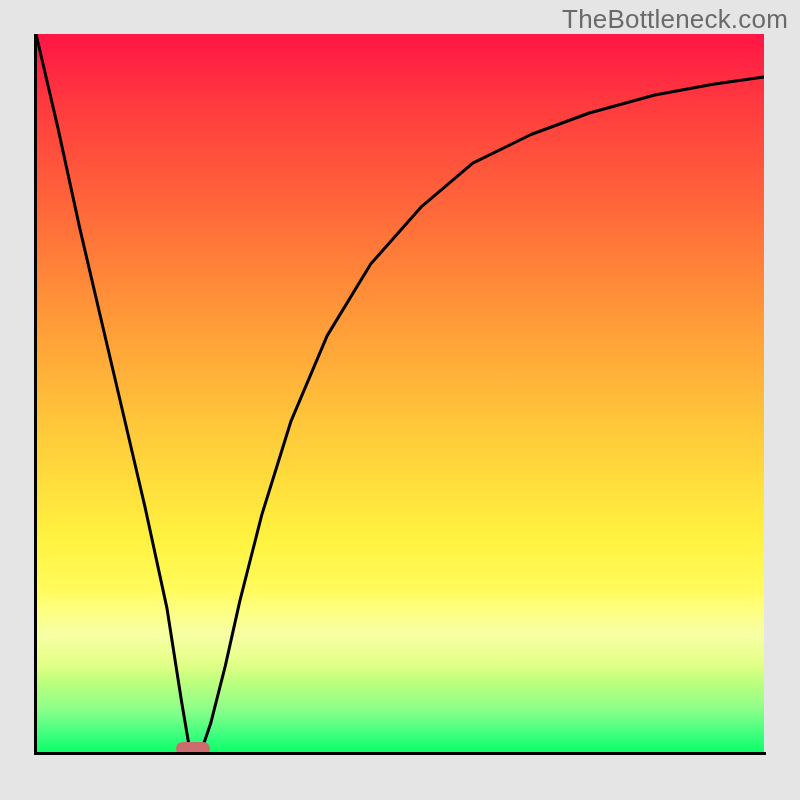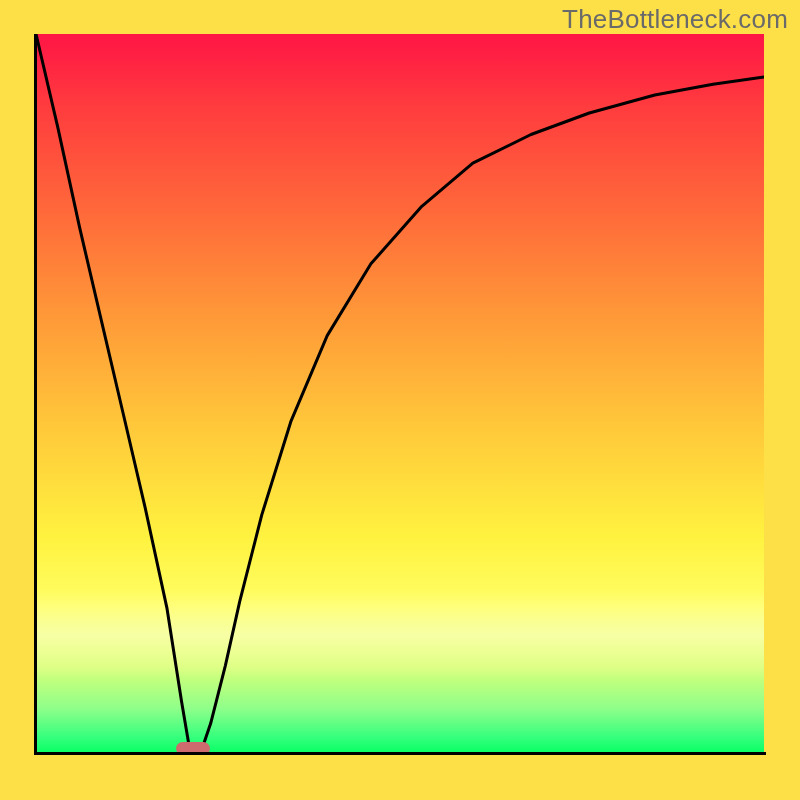--- a/index.html
+++ b/index.html
@@ -8,21 +8,21 @@
     width: 800px;
     height: 800px;
     overflow: hidden;
     background: #fff;
     font-family: Arial, Helvetica, sans-serif;
   }
   .frame {
     position: relative;
     width: 800px;
     height: 800px;
-    background: #fde047;
+    background: #e5e5e5;
   }
   .watermark {
     position: absolute;
     top: 4px;
     right: 12px;
     font-size: 26px;
     font-weight: 400;
     color: #6a6a6a;
     letter-spacing: 0.2px;
     z-index: 10;

